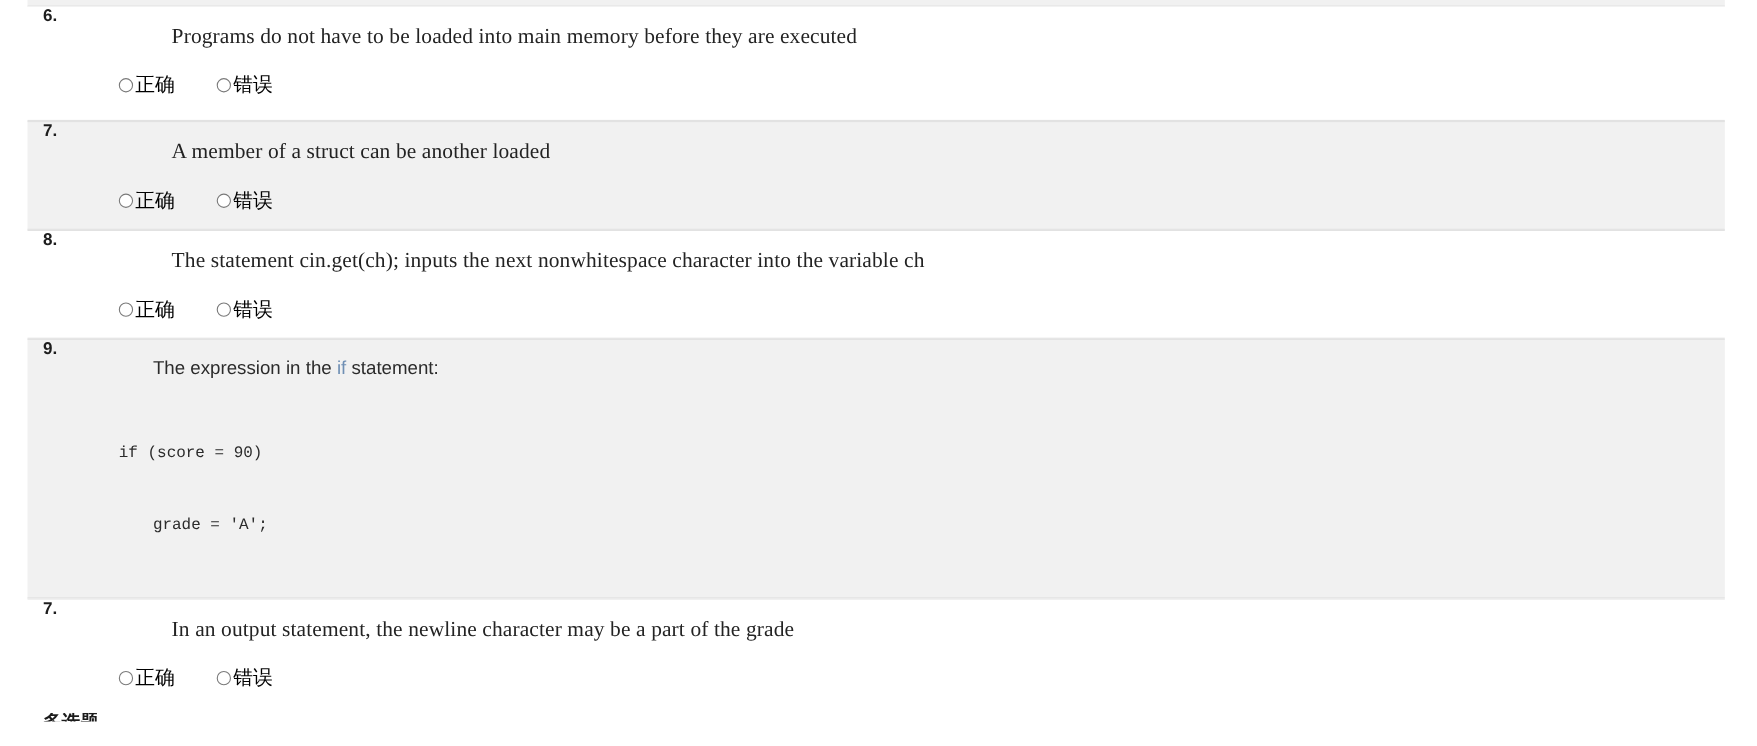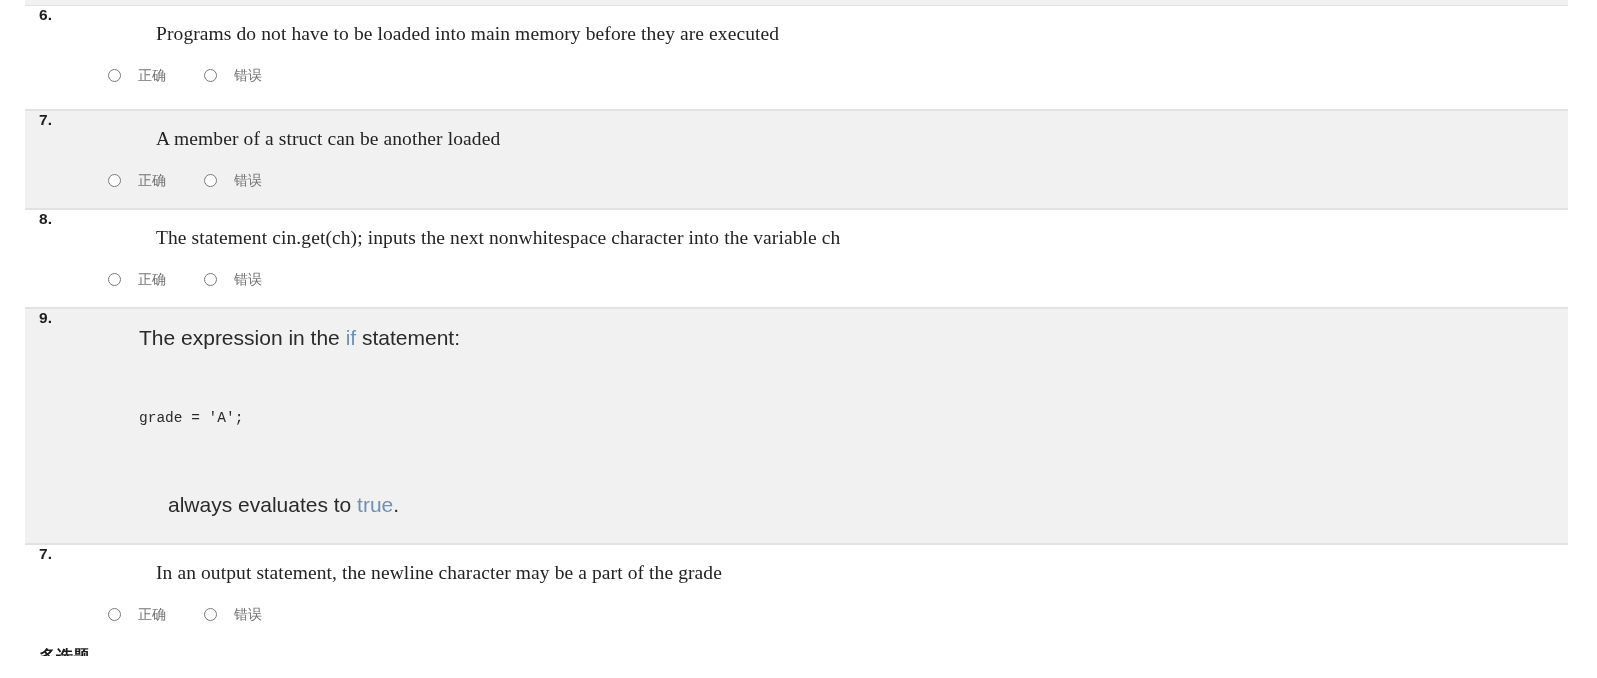--- a/index.html
+++ b/index.html
@@ -69,21 +69,21 @@
     font-size: 19.5px;
     line-height: 1.25;
     color: #232323;
     letter-spacing: 0.1px;
     margin-left: 48px;
   }
 
   
   .qtext-sans {
     font-family: "Liberation Sans", sans-serif;
-    font-size: 21px;
+    font-size: 17px;
     line-height: 1.35;
     color: #2b2b2b;
   }
   .kw {
     color: #6f8fb4;
   }
   .code-block {
     font-family: "Liberation Mono", "DejaVu Sans Mono", monospace;
     font-size: 14.5px;
     line-height: 1.5;
@@ -112,23 +112,23 @@
     width: 13px;
     height: 13px;
     border: 1px solid #7a7a7a;
     border-radius: 50%;
     background: #ffffff;
     box-sizing: border-box;
     flex: none;
   }
   .opt-label {
     font-family: "Liberation Sans", sans-serif;
-    font-size: 14px;
-    color: #737373;
-    margin-left: 17px;
+    font-size: 18px;
+    color: #000000;
+    margin-left: 2px;
     line-height: 1;
   }
 
   
   .bottom-heading {
     margin-left: 39px;
     font-family: "Liberation Sans", sans-serif;
     font-weight: bold;
     font-size: 17px;
     color: #1b1b1b;
@@ -195,20 +195,21 @@
     </div>
   </div>
 
   <div class="qrow shaded" style="height:236px; padding-top:15px;">
     <div class="qnum">9.</div>
     <div class="qbody" style="margin-left:83px;">
       <div class="qtext-sans indent-1">
         <span>The expression in the </span><span class="kw">if</span><span> statement:</span>
       </div>
       <div class="code-block">
+        <div>if (score = 90)</div>
         <div class="indent-1">grade = 'A';</div>
       </div>
       <div class="qtext-sans indent-2" style="margin-top:18px;">
         <span>always evaluates to </span><span class="kw">true</span><span>.</span>
       </div>
       <div class="spacer-lg"></div>
       <div class="options">
         <label class="opt">
           <span class="radio"></span>
           <span class="opt-label">正确</span>

